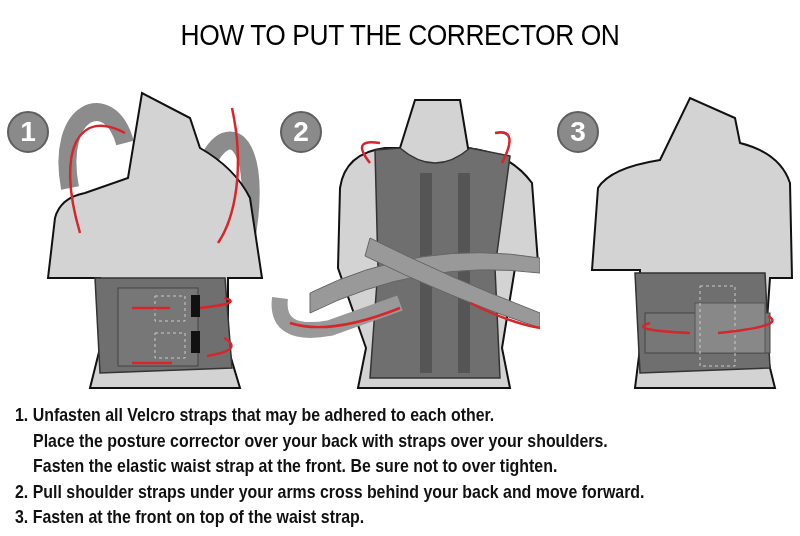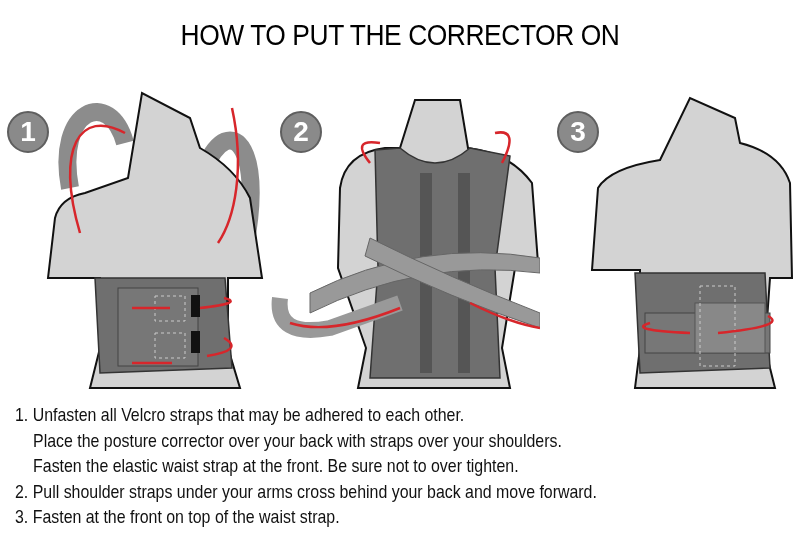--- a/index.html
+++ b/index.html
@@ -1,21 +1,21 @@
 <!DOCTYPE html>
 <html><head>
 <meta charset="utf-8">
 <style>
   html, body { margin:0; padding:0; background:#ffffff; }
   body { width:800px; height:536px; position:relative; overflow:hidden; font-family:"Liberation Sans", sans-serif; }
   .title { position:absolute; top:18px; left:0; width:800px; text-align:center; font-size:30px; font-weight:normal; color:#000; letter-spacing:-0.5px; transform:scaleX(0.88); transform-origin:center; }
   .panel { position:absolute; top:88px; width:270px; height:308px; }
   .panel svg { width:100%; height:100%; display:block; }
   .badge { position:absolute; width:42px; height:42px; border-radius:50%; background:#8a8a8a; border:2px solid #5f5f5f; box-sizing:border-box; color:#fff; font-weight:bold; font-size:28px; display:flex; align-items:center; justify-content:center; }
-  .steps { position:absolute; left:15px; top:402px; width:780px; font-size:18.5px; color:#111; line-height:25.5px; }
+  .steps { position:absolute; left:15px; top:402px; width:780px; font-size:18.5px; color:#111; line-height:25.5px;font-weight:bold; }
   .step-line { white-space:nowrap; transform:scaleX(0.86); transform-origin:left; }
   .indent { padding-left:21px; }
 </style>
 </head>
 <body>
 
 <div class="title">HOW TO PUT THE CORRECTOR ON</div>
 
 <div class="panel" style="left:0px;">
   <svg viewBox="0 0 270 308">

